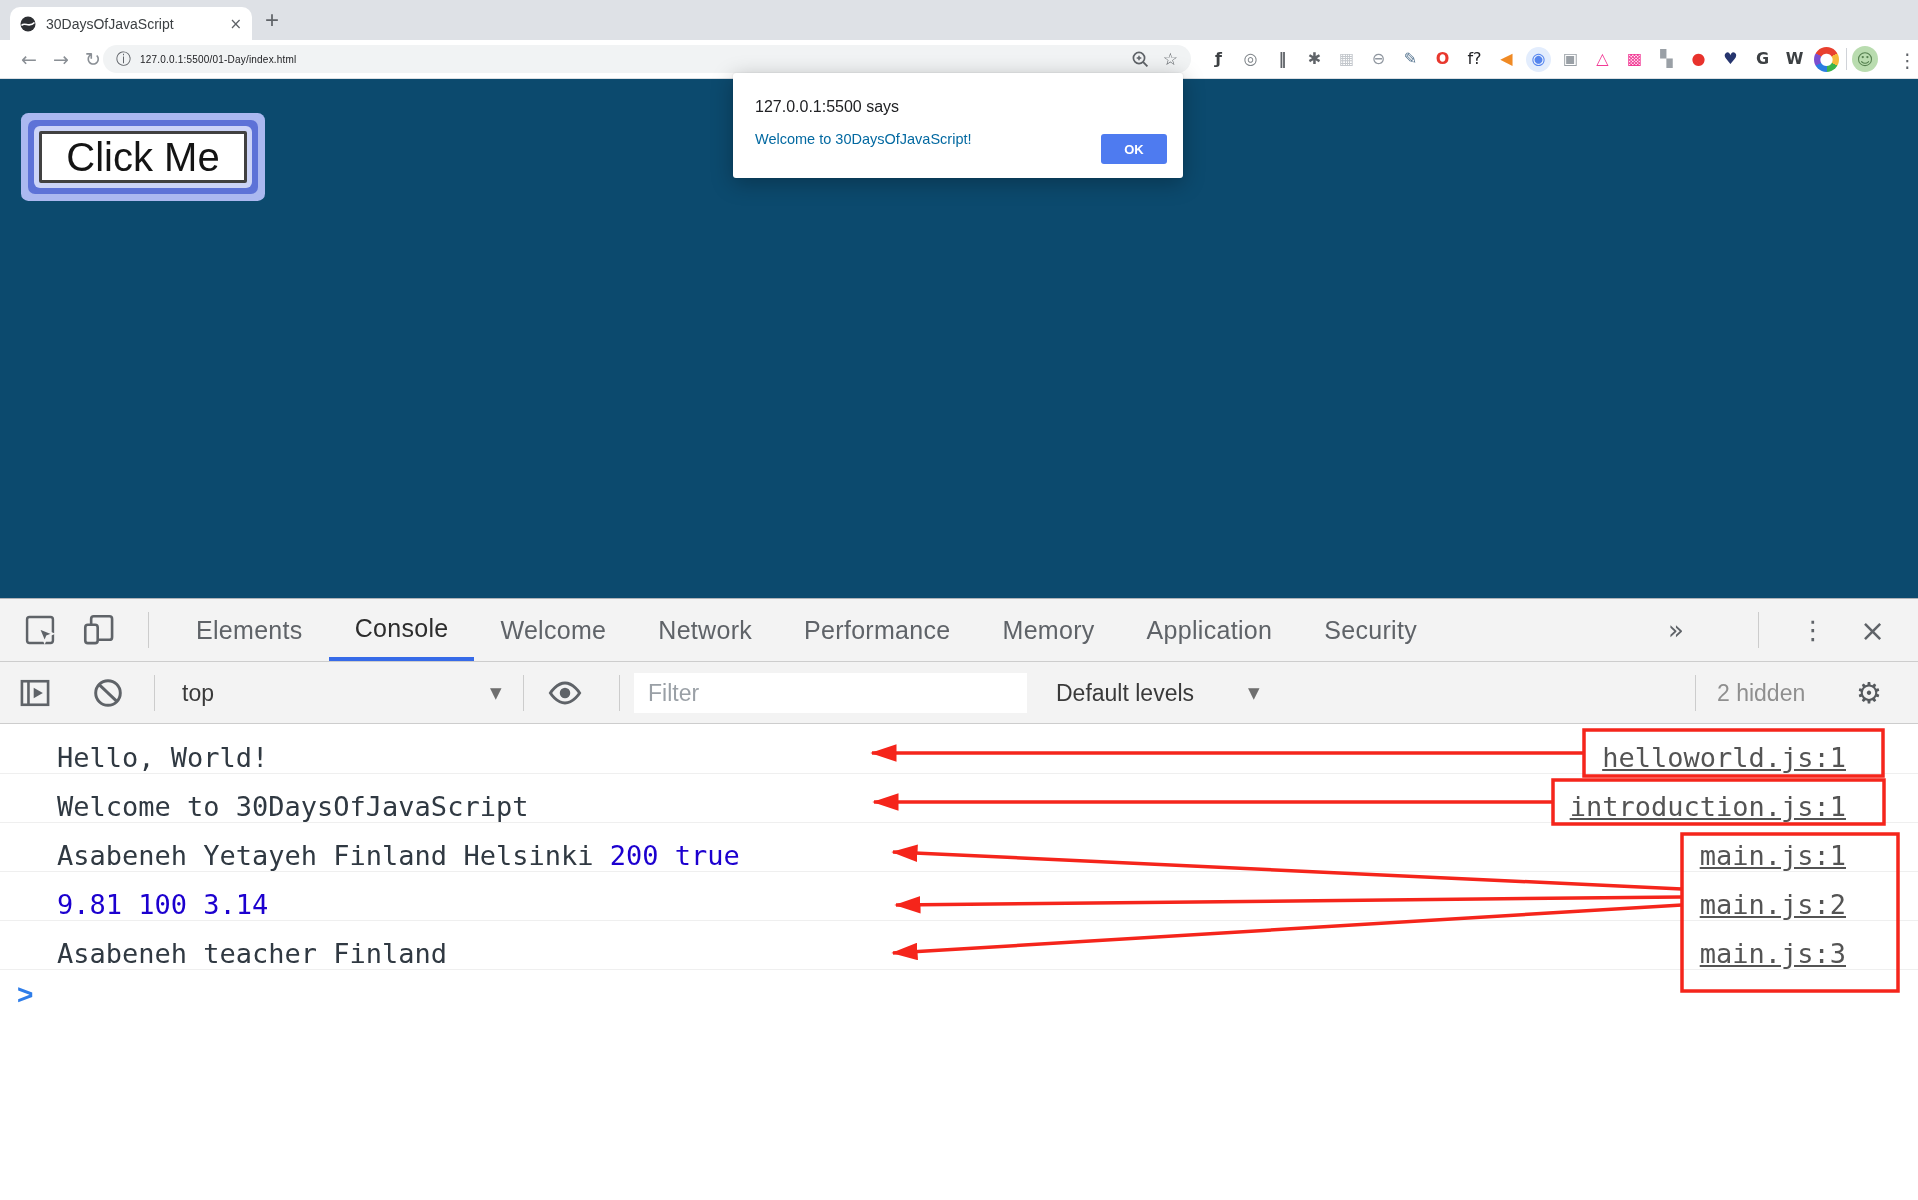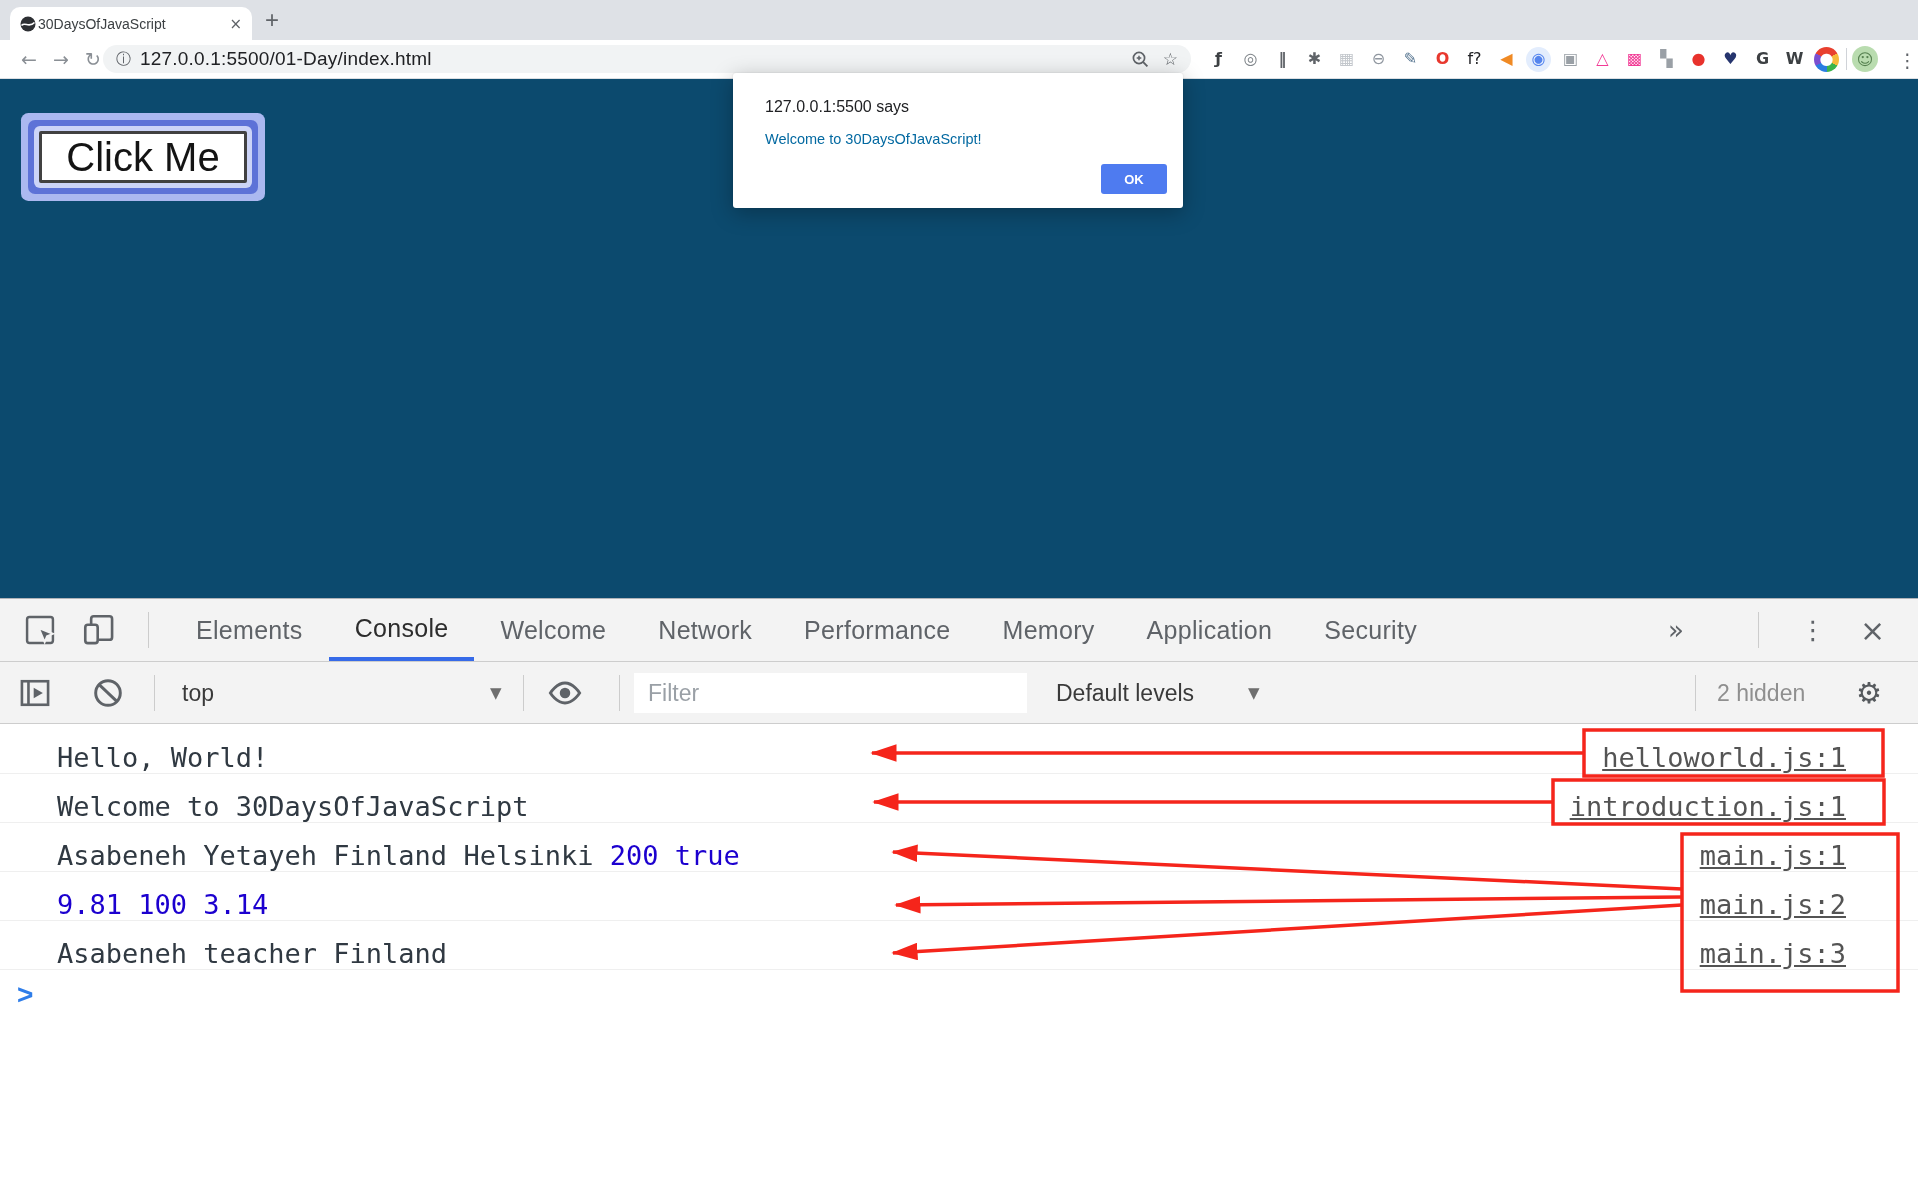--- a/index.html
+++ b/index.html
@@ -3,55 +3,55 @@
 <meta charset="utf-8">
 <style>
   html,body{margin:0;padding:0;background:#dee1e6;}
   .canvas{position:relative;width:1918px;height:1200px;background:#fff;overflow:hidden;
           font-family:"Liberation Sans",sans-serif;}
 
   
   .tabstrip{position:absolute;left:0;top:0;width:100%;height:40px;background:#dee1e6;}
   .tab{position:absolute;left:10px;top:7px;width:242px;height:33px;background:#fff;
        border-radius:10px 10px 0 0;display:flex;align-items:center;padding:0 10px;box-sizing:border-box;}
-  .tab-title{font-size:14px;color:#3c4043;margin-left:2px;flex:1;white-space:nowrap;overflow:hidden;}
+  .tab-title{font-size:14px;color:#3c4043;margin-left:10px;flex:1;white-space:nowrap;overflow:hidden;}
   .tab-close{color:#5f6368;font-size:15px;font-family:"DejaVu Sans",sans-serif;}
   .newtab{position:absolute;left:256px;top:4px;width:32px;height:32px;font-size:24px;color:#5f6368;
           display:flex;align-items:center;justify-content:center;}
 
   
   .btoolbar{position:absolute;top:40px;left:0;width:100%;height:38px;background:#fff;border-bottom:1px solid #dcdfe3;box-sizing:content-box;}
   .nav-ic{position:absolute;top:50%;transform:translateY(-50%);font-size:19px;color:#8a8f95;
           font-family:"DejaVu Sans",sans-serif;}
   .omnibox{position:absolute;left:103px;top:5px;height:28px;width:1088px;background:#f1f3f4;
            border-radius:14px;display:flex;align-items:center;}
   .omni-info{margin-left:13px;color:#5f6368;font-size:15px;font-family:"DejaVu Sans",sans-serif;}
-  .omni-url{margin-left:9px;font-size:19px;color:#202124;letter-spacing:.2px;}
+  .omni-url{margin-left:9px;font-size:10px;color:#202124;letter-spacing:.2px;}
   .omni-right{margin-left:auto;display:flex;align-items:center;gap:13px;margin-right:13px;}
   .omni-star{font-size:17px;color:#5f6368;font-family:"DejaVu Sans",sans-serif;}
   .ext-row{position:absolute;left:1206px;top:0;height:38px;display:flex;align-items:center;gap:7px;}
   .ext-icon{width:25px;height:25px;border-radius:50%;display:flex;align-items:center;justify-content:center;
             font-size:16px;font-family:"DejaVu Sans",sans-serif;line-height:1;}
   .ext-divider{width:1px;height:22px;background:#d0d3d8;margin:0 4px;}
   .avatar{width:26px;height:26px;border-radius:50%;display:flex;align-items:center;justify-content:center;
           font-size:16px;font-family:"DejaVu Sans",sans-serif;}
   .browser-menu{font-size:19px;color:#5f6368;margin-left:6px;font-family:"DejaVu Sans",sans-serif;}
 
   
   .webpage{position:absolute;top:79px;left:0;width:100%;height:519px;background:#0c4a6e;}
   .clickme{position:absolute;left:39px;top:52px;width:208px;height:52px;background:#fff;
            border:3px solid #414141;border-radius:2px;
            box-shadow:0 0 0 5px #ccd4f7,0 0 0 11px #5d72d7,0 0 0 18px #abb8f0;
            font-size:40px;color:#141414;display:flex;align-items:center;justify-content:center;
            font-family:"Liberation Sans",sans-serif;}
 
   
-  .dialog{position:absolute;left:733px;top:73px;width:450px;height:135px;background:#fff;border-radius:3px;
+  .dialog{position:absolute;left:733px;top:73px;width:450px;height:105px;background:#fff;border-radius:3px;
           box-shadow:0 5px 22px rgba(0,0,0,.28),0 0 2px rgba(0,0,0,.12);z-index:60;
-          padding:25px 32px;box-sizing:border-box;}
+          padding:25px 22px;box-sizing:border-box;}
   .dialog-title{font-size:16px;color:#202124;}
   .dialog-msg{font-size:14.5px;color:#0369a1;margin-top:15px;}
   .dialog-ok{position:absolute;right:16px;bottom:14px;width:66px;height:30px;background:#4e7bf0;color:#fff;
              border:none;border-radius:3px;font-size:13px;font-weight:bold;
              display:flex;align-items:center;justify-content:center;font-family:"Liberation Sans",sans-serif;}
 
   
   .devtools{position:absolute;left:0;top:598px;width:100%;height:602px;background:#fff;border-top:1px solid #b0b3b8;box-sizing:border-box;}
   .dt-tabbar{position:absolute;top:0;left:0;width:100%;height:63px;background:#f3f3f3;
              border-bottom:1px solid #cdcdcd;box-sizing:border-box;}

